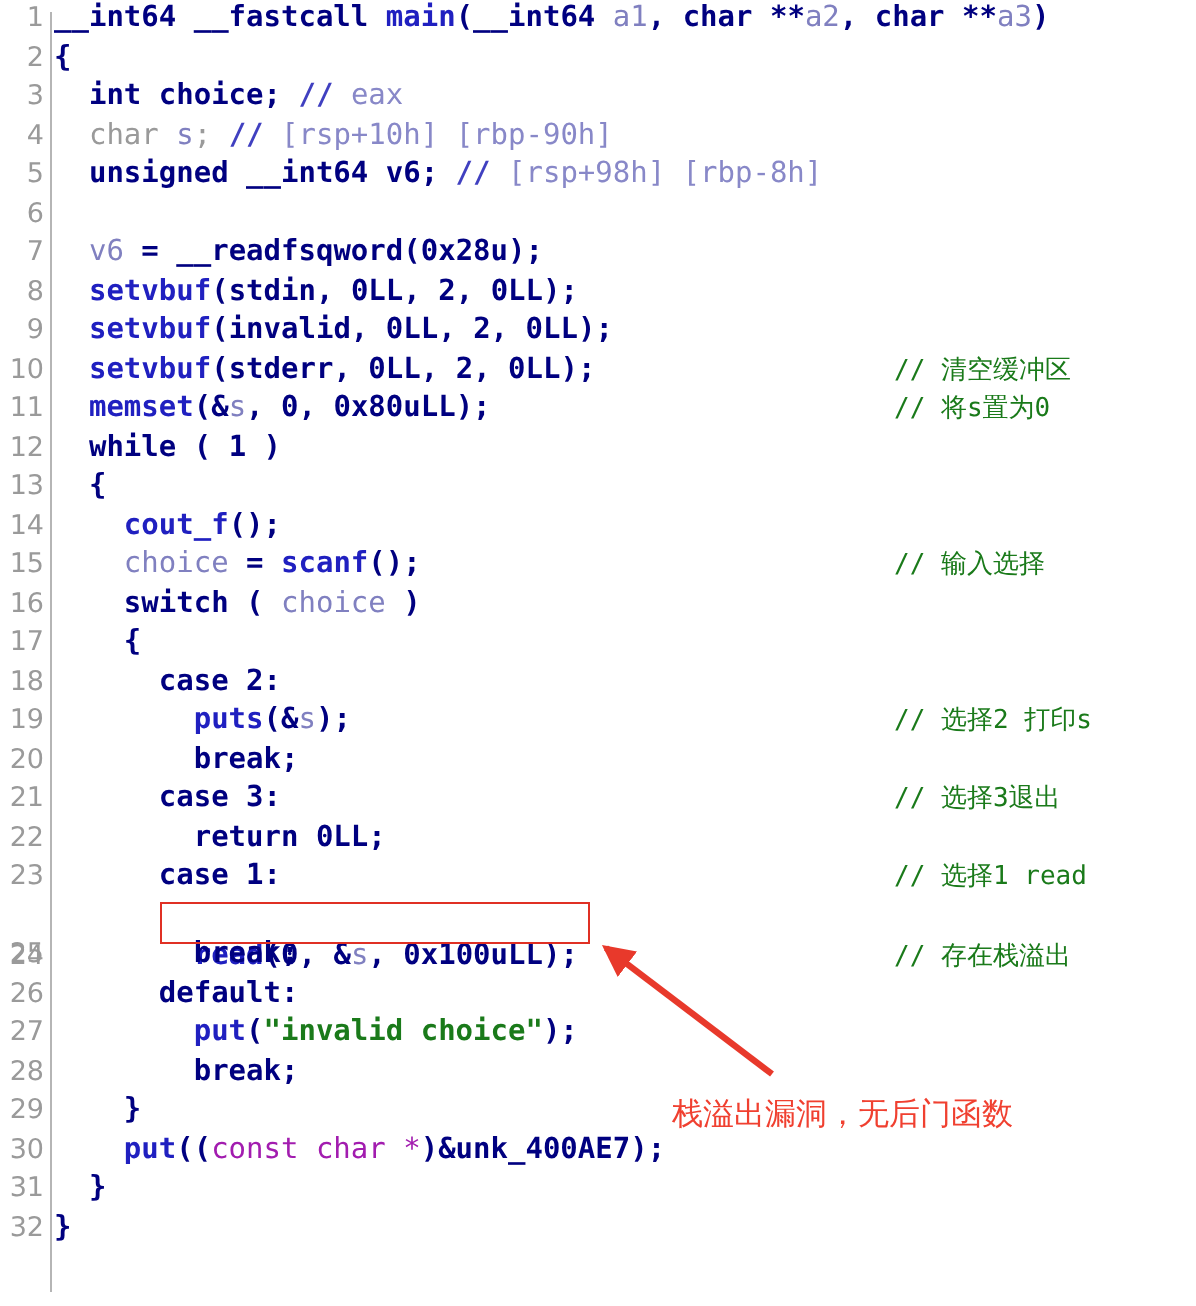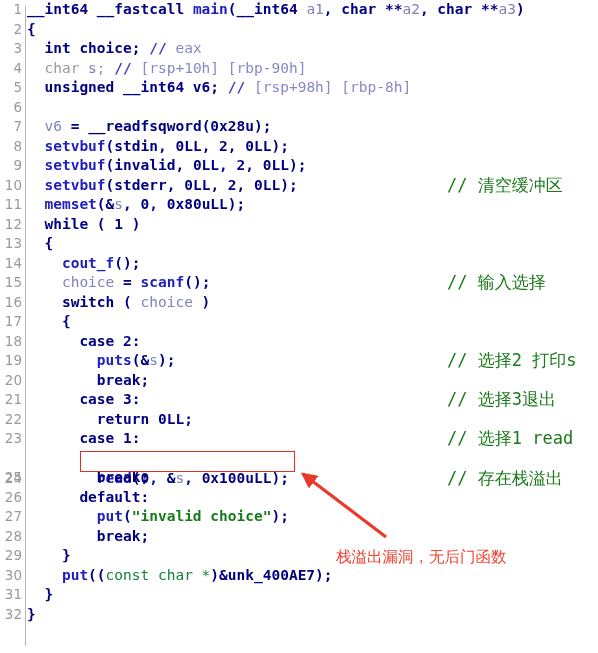--- a/index.html
+++ b/index.html
@@ -64,34 +64,34 @@
     white-space: pre;
   }
 
   .cmt-text {
     position: absolute;
     left: 447px;
     top: 0;
     white-space: pre;
     color: #1a7a1a;
     font-family: "DejaVu Sans Mono", "Liberation Mono", monospace;
-    font-size: 17px;
+    font-size: 13px;
   }
 
   
   .t-kw   { color: #000080; font-weight: bold; }
   .t-fn   { color: #2020c0; font-weight: bold; }
   .t-var  { color: #8080c0; }
   .t-loc  { color: #8080c0; }
   .t-num  { color: #000080; font-weight: bold; }
   .t-plain{ color: #000080; font-weight: bold; }
   .t-cmt  { color: #8888c8; }
   .t-cmtm { color: #4040c0; font-weight: bold; }
   .t-str  { color: #1a7a1a; font-weight: bold; }
-  .t-cast { color: #15803d; }
+  .t-cast { color: #a21caf; }
   .t-dim  { color: #9a9a9a; }
 
   
   #annotations {
     position: absolute;
     left: 0; top: 0;
     width: 598px; height: 653px;
     pointer-events: none;
   }
 
@@ -165,20 +165,21 @@
 
     <div class="code-line" style="top:175.5px;position:absolute;left:0;width:598px;">
       <span class="gutter">10</span>
       <span class="code-text"><span class="t-fn">  setvbuf</span><span class="t-plain">(</span><span class="t-plain">stderr</span><span class="t-plain">, </span><span class="t-num">0LL</span><span class="t-plain">, </span><span class="t-num">2</span><span class="t-plain">, </span><span class="t-num">0LL</span><span class="t-plain">);</span></span>
       <span class="cmt-text">// 清空缓冲区</span>
     </div>
 
     <div class="code-line" style="top:195px;position:absolute;left:0;width:598px;">
       <span class="gutter">11</span>
       <span class="code-text"><span class="t-fn">  memset</span><span class="t-plain">(&amp;</span><span class="t-var">s</span><span class="t-plain">, </span><span class="t-num">0</span><span class="t-plain">, </span><span class="t-num">0x80uLL</span><span class="t-plain">);</span></span>
+      <span class="cmt-text">// 将s置为0</span>
     </div>
 
     <div class="code-line" style="top:214.5px;position:absolute;left:0;width:487px;">
       <span class="gutter">12</span>
       <span class="code-text"><span class="t-plain">  while ( </span><span class="t-num">1</span><span class="t-plain"> )</span></span>
     </div>
 
     <div class="code-line" style="top:234px;position:absolute;left:0;width:598px;">
       <span class="gutter">13</span>
       <span class="code-text"><span class="t-plain">  {</span></span>

